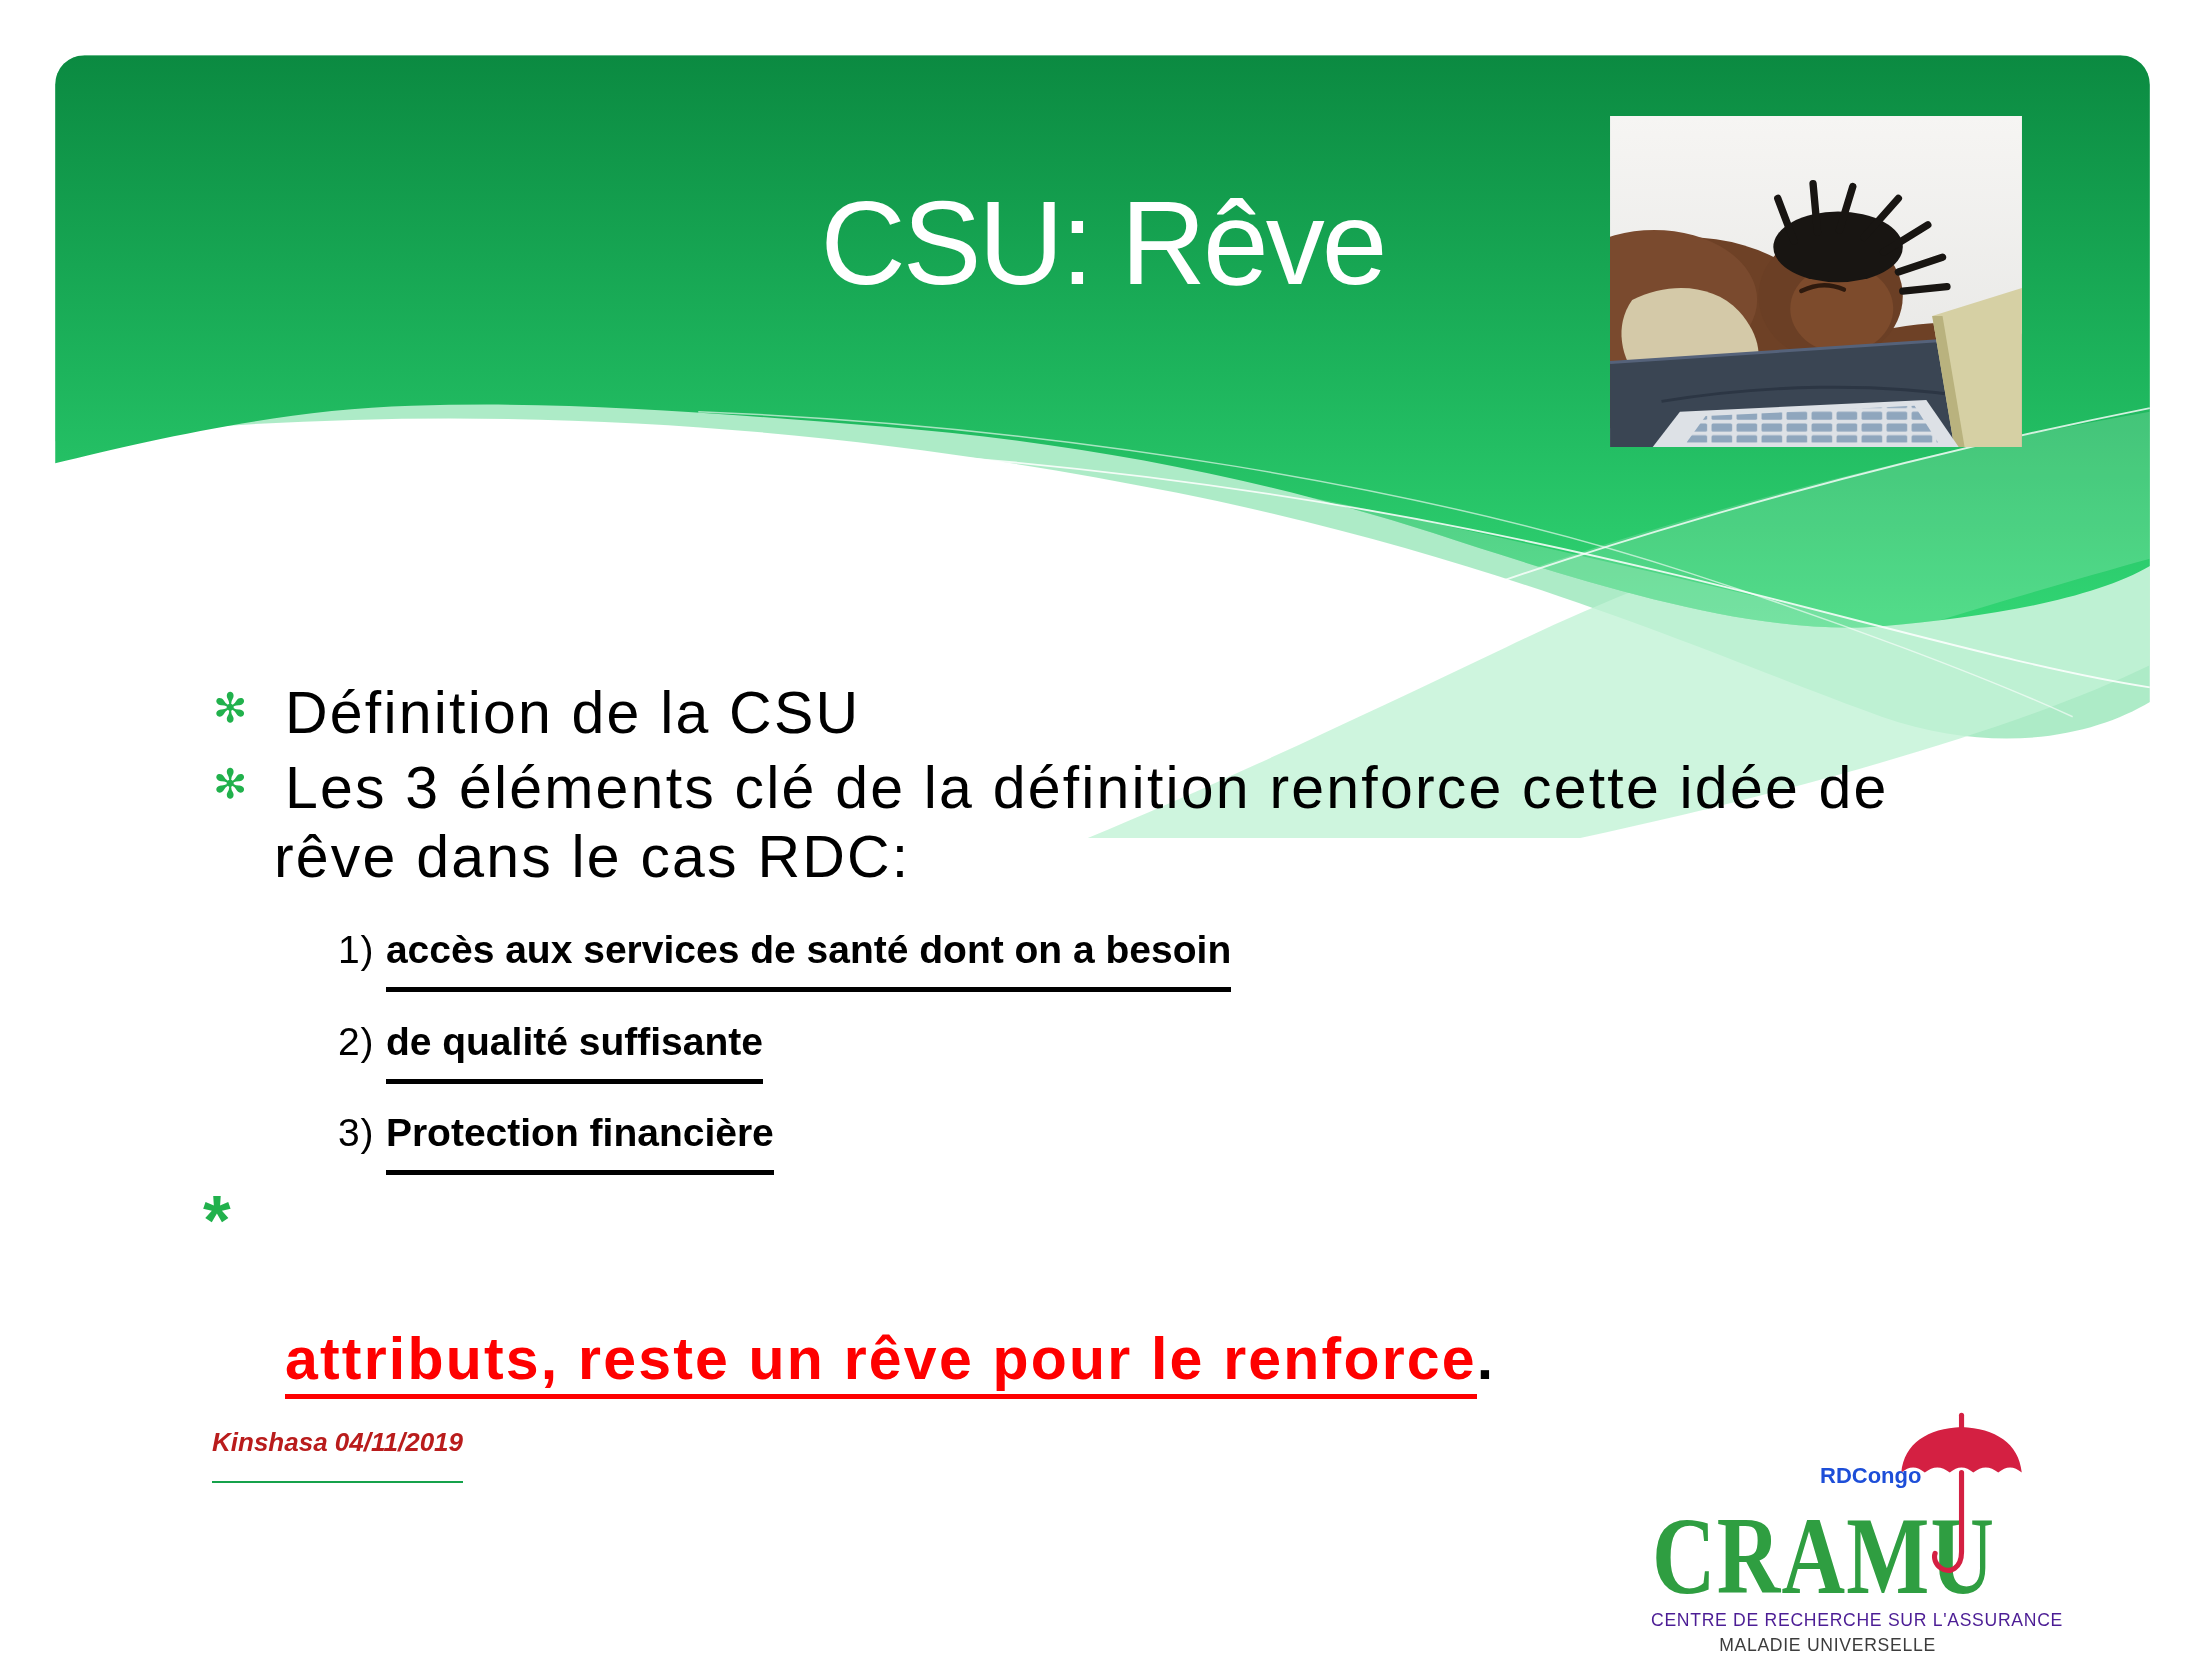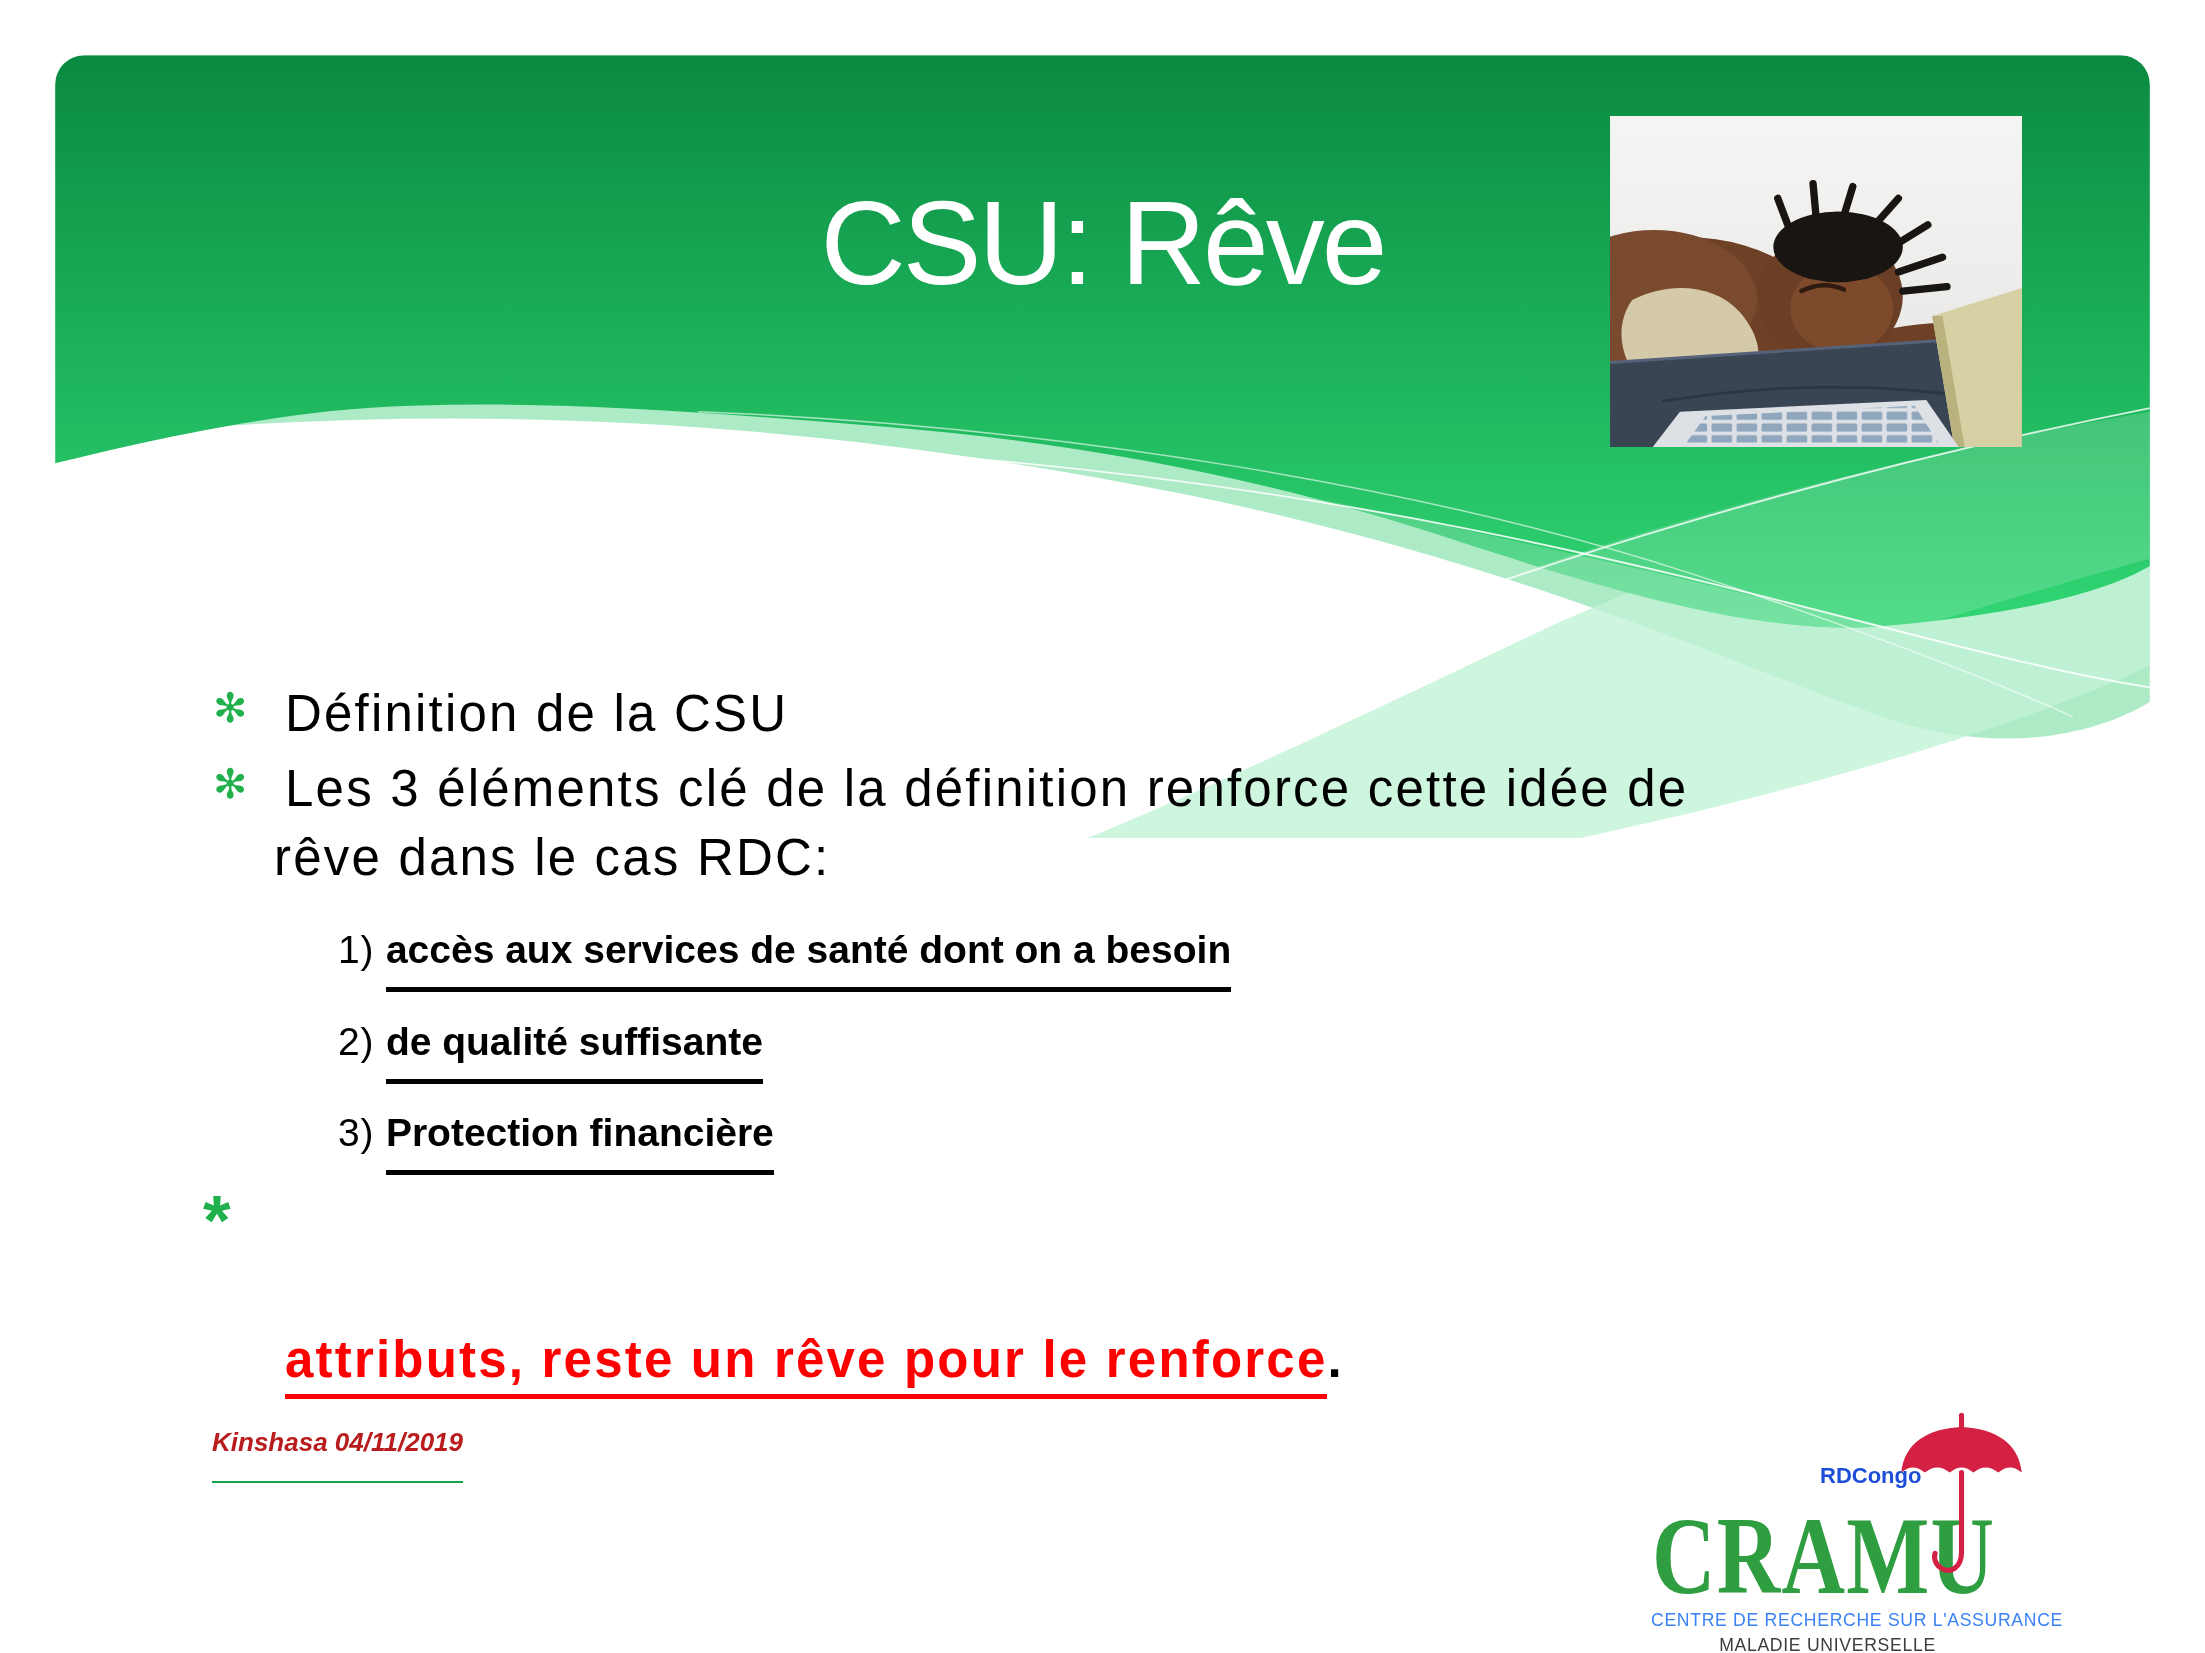--- a/index.html
+++ b/index.html
@@ -9,21 +9,21 @@
   }
   
   .banner{position:absolute;left:0;top:0;}
   .slide-title{
     position:absolute;left:0;top:182px;width:2205px;text-align:center;
     font-size:118px;font-weight:400;letter-spacing:-2.9px;color:#ffffff;line-height:1.05;
   }
   
   .photo{position:absolute;left:1610px;top:116px;}
   
-  .t{position:absolute;font-size:51px;line-height:63px;letter-spacing:2.2px;white-space:nowrap;}
+  .t{position:absolute;font-size:59px;line-height:63px;letter-spacing:2.2px;white-space:nowrap;}
   .ast-flower{
     position:absolute;font-family:"DejaVu Sans",sans-serif;color:#21b14c;
     font-size:41px;line-height:41px;
   }
   .ast-star{
     position:absolute;color:#21b14c;font-size:71px;line-height:71px;font-weight:700;
   }
   .num-line{position:absolute;font-size:39px;line-height:66px;white-space:nowrap;}
   .num-prefix{letter-spacing:0.7px;margin-right:11.8px;}
   .num-bold{
@@ -41,21 +41,21 @@
     position:absolute;left:1652px;top:1501px;
     font-family:"Liberation Serif",serif;font-weight:700;font-size:110px;line-height:110px;
     color:#2f9e41;letter-spacing:1.5px;transform:scaleX(0.8);transform-origin:left top;white-space:nowrap;
   }
   .rdcongo{
     position:absolute;left:1820px;top:1463px;font-size:22px;line-height:25px;
     font-weight:700;color:#1d4ed8;letter-spacing:0;
   }
   .logo-sub1{
     position:absolute;left:1651px;top:1610px;width:353px;text-align:center;
-    font-size:17.6px;line-height:20.6px;color:#3b82f6;letter-spacing:0.7px;white-space:nowrap;
+    font-size:17.6px;line-height:20.6px;color:#4c1d95;letter-spacing:0.7px;white-space:nowrap;
   }
   .logo-sub2{
     position:absolute;left:1651px;top:1635px;width:353px;text-align:center;
     font-size:17.6px;line-height:20.6px;color:#3c3c3c;letter-spacing:0.7px;white-space:nowrap;
   }
   .umbrella{position:absolute;left:1882px;top:1405px;}
 </style>
 </head>
 <body>
 

